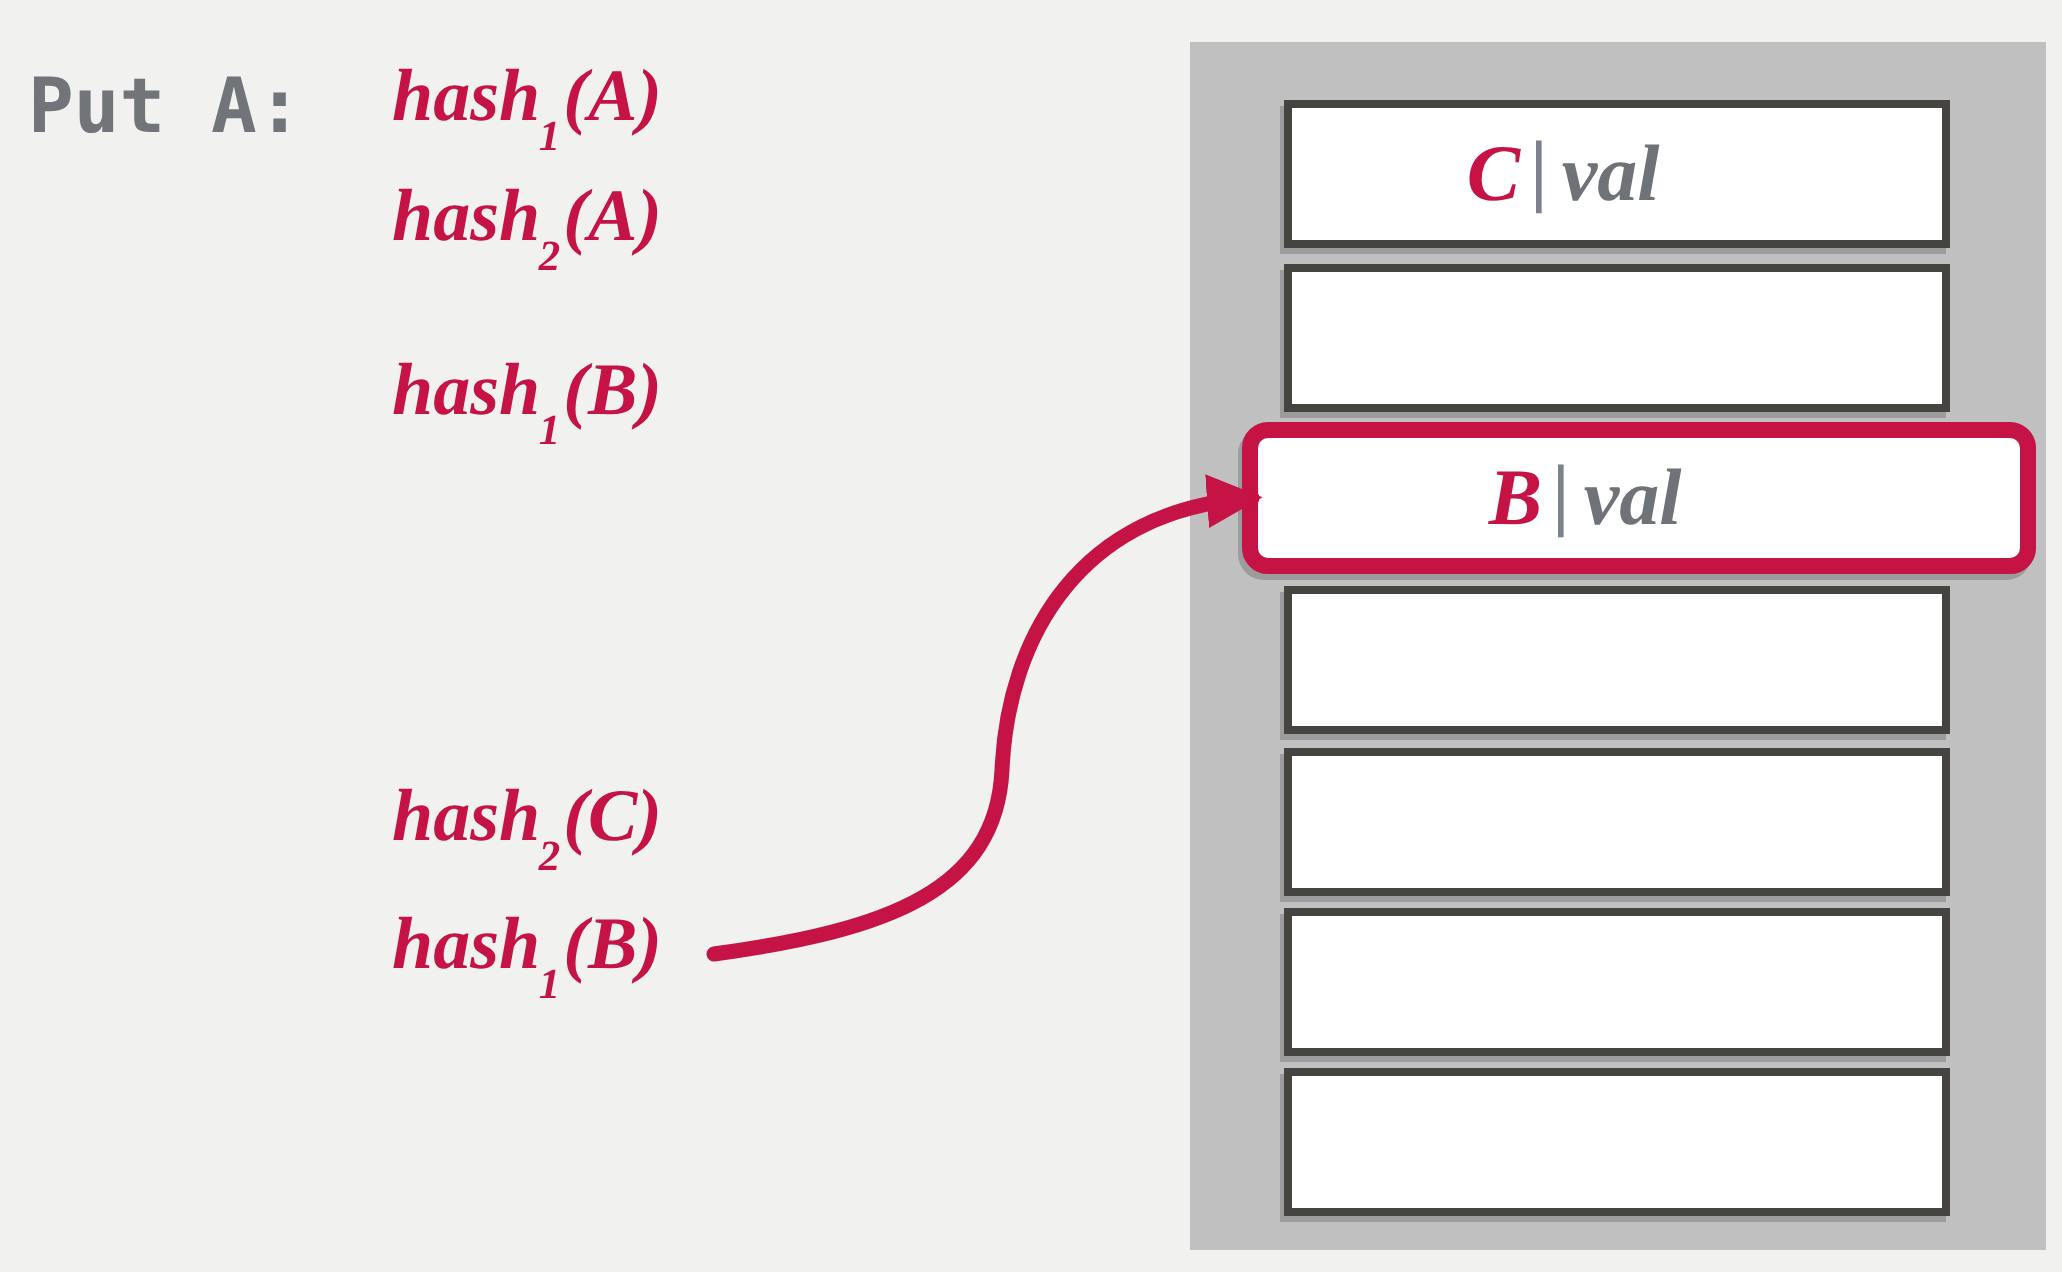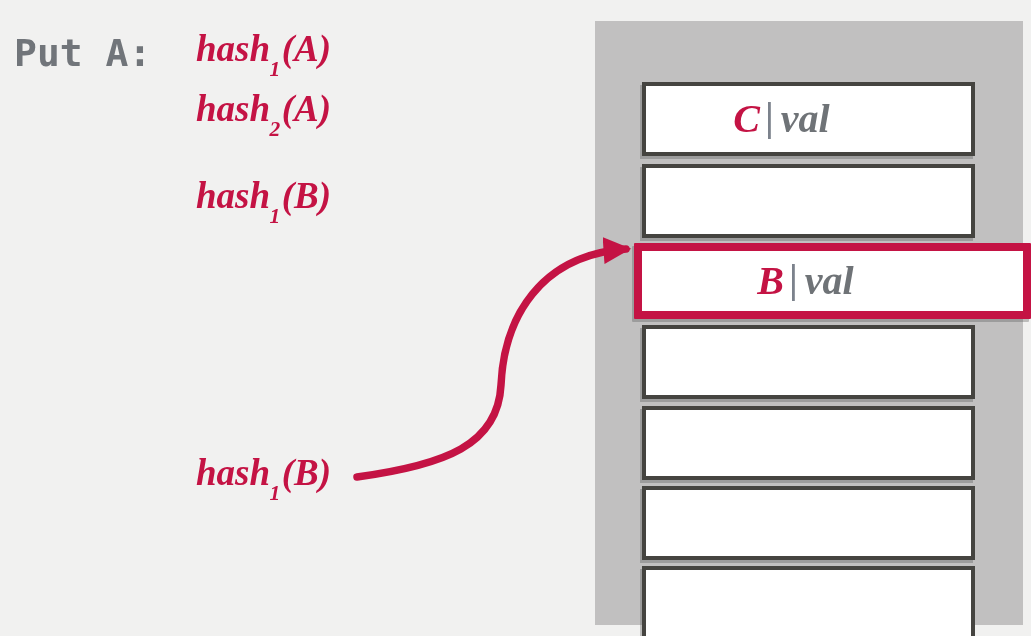--- a/index.html
+++ b/index.html
@@ -62,28 +62,27 @@
     width: 333px;
     height: 74px;
     box-sizing: border-box;
     background: #ffffff;
     border: 4px solid #454440;
     box-shadow: -2px 3px 0 rgba(90, 90, 88, 0.35);
     display: flex;
     align-items: center;
     justify-content: center;
     padding-right: 54px;
-    margin-top: 32px;
   }
   .slot.highlighted {
-    left: 39px;
+    left: 26px;
     width: 397px;
     height: 76px;
     border: 8px solid #c41344;
-    border-radius: 1px;
+    border-radius: 13px;
   }
   .slot-text {
     font-family: "Liberation Serif", serif;
     font-style: italic;
     font-weight: bold;
     font-size: 40px;
     line-height: 1;
     white-space: nowrap;
   }
   .slot-key { color: #c41344; }
@@ -116,20 +115,23 @@
     <span>hash</span><sub>1</sub><span>(A)</span>
   </div>
   <div class="hash-line" style="top:89px">
     <span>hash</span><sub>2</sub><span>(A)</span>
   </div>
 
   <div class="hash-line" style="top:176px">
     <span>hash</span><sub>1</sub><span>(B)</span>
   </div>
 
+  <div class="hash-line" style="top:389px">
+    <span>hash</span><sub>2</sub><span>(C)</span>
+  </div>
   <div class="hash-line" style="top:453px">
     <span>hash</span><sub>1</sub><span>(B)</span>
   </div>
 
   <div class="table-panel">
 
     <div class="slot" style="top:29px">
       <span class="slot-text">
         <span class="slot-key">C</span><span class="slot-sep">|</span><span class="slot-val">val</span>
       </span>

